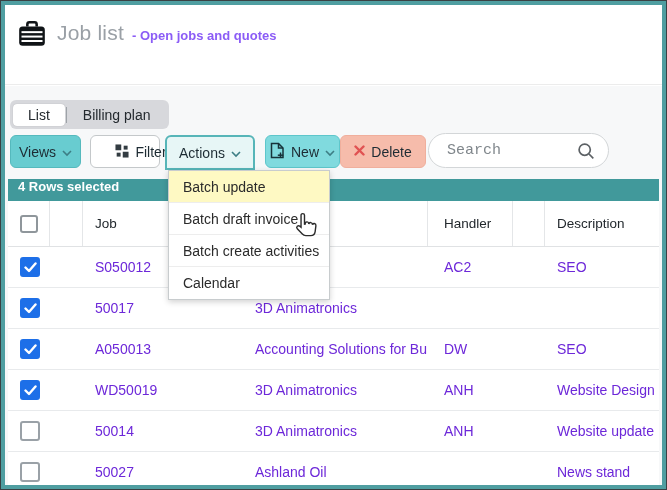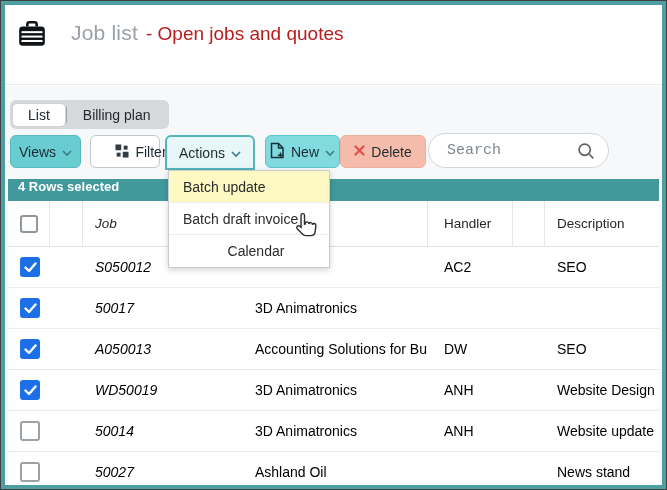--- a/index.html
+++ b/index.html
@@ -3,24 +3,24 @@
 <meta charset="utf-8">
 <style>
   html,body{margin:0;padding:0;background:#eceff1;font-family:"Liberation Sans","DejaVu Sans",sans-serif;}
   *{box-sizing:border-box;}
   .screen{position:relative;width:667px;height:490px;background:#fff;border:1px solid #3a4144;overflow:hidden;}
   .frame{position:absolute;inset:0;border:4px solid #4f9ea1;overflow:hidden;}
   .inner{position:absolute;inset:0;}
 
   
   .app-header{position:absolute;left:0;top:0;right:0;height:80px;background:#fff;border-bottom:1px solid #ececec;
-    display:flex;align-items:flex-start;padding:14px 0 0 13px;gap:25px;}
+    display:flex;align-items:flex-start;padding:14px 0 0 13px;gap:11px;}
   .title-wrap{display:flex;align-items:baseline;gap:8px;padding-top:2px;}
   .title-main{font-size:21px;color:#9aa0a6;letter-spacing:.2px;}
-  .title-sub{font-size:19px;color:#b91c1c;font-weight:normal;}
+  .title-sub{font-size:13px;color:#8b5cf6;font-weight:bold;}
 
   .content-bg{position:absolute;left:0;top:81px;right:0;bottom:0;background:#f7f8f9;}
 
   
   .tabs{position:absolute;left:5px;top:95px;display:inline-flex;align-items:center;background:#d7d8dc;border-radius:6px;padding:3px;height:29px;}
   .tab{font-size:14px;color:#23292e;padding:3px 15px;border-radius:4px;cursor:default;white-space:nowrap;}
   .tab.active{background:#fff;box-shadow:0 0 1px rgba(0,0,0,.25);}
   .tab-divider{width:1px;height:16px;background:#9ea3a8;margin:0 1px;}
 
   
@@ -40,38 +40,38 @@
   
   .selection-bar{position:absolute;left:3px;right:3px;top:174px;height:22px;background:#41999b;color:#fff;
     font-size:13px;font-weight:bold;display:flex;padding-left:10px;}
 
   
   .table{position:absolute;left:3px;right:3px;top:196px;bottom:0;background:#fff;}
   .thead{display:flex;height:46px;border-bottom:1px solid #e0e2e4;background:#fff;}
   .th{display:flex;align-items:center;font-size:13.5px;color:#22282d;border-right:1px solid #e4e6e8;padding-left:12px;}
   .th:last-child{border-right:none;}
   .row{display:flex;height:41px;border-bottom:1px solid #e8eaec;background:#fff;align-items:center;}
-  .cell{display:flex;align-items:center;font-size:14px;color:#000000;padding-left:12px;overflow:hidden;white-space:nowrap;}
+  .cell{display:flex;align-items:center;font-size:14px;color:#6d28d9;padding-left:12px;overflow:hidden;white-space:nowrap;}
   .c-check{width:42px;padding-left:12px;}
   .c-sp1{width:33px;padding-left:0;}
-  .c-job{width:160px;font-style:italic;}
+  .c-job{width:160px;}
   .c-name{width:185px;}
   .c-handler{width:85px;padding-left:16px;}
   .c-sp2{width:32px;padding-left:0;}
   .c-desc{flex:1;}
 
   .cb{width:20px;height:20px;border-radius:3px;border:2px solid #9aa1a7;background:#fff;display:flex;align-items:center;justify-content:center;flex:none;}
   .cb.checked{background:#1d6fe8;border-color:#1d6fe8;}
   .cb.small{width:18px;height:18px;border-color:#8f969b;}
 
   
   .menu{position:absolute;left:163px;top:165px;width:162px;background:#fff;border:1px solid #c8ccce;
     box-shadow:0 2px 6px rgba(0,0,0,.18);z-index:20;}
   .menu-item{height:32px;display:flex;align-items:center;padding-left:14px;font-size:14px;color:#2b2b2b;border-bottom:1px solid #ededed;background:#fff;}
-  .menu-item:last-child{border-bottom:none;justify-content:center;}
+  .menu-item:last-child{border-bottom:none;}
   .menu-item.highlight{background:#fef9c3;}
 
   .cursor{position:absolute;left:288px;top:207px;z-index:30;pointer-events:none;}
 </style>
 </head>
 <body>
 
 <div class="screen">
   <div class="frame">
     <div class="inner">
@@ -274,20 +274,23 @@
       </div>
 
       <div class="menu" id="menu">
           <div class="menu-item highlight">
             <span>Batch update</span>
           </div>
           <div class="menu-item">
             <span>Batch draft invoice</span>
           </div>
           <div class="menu-item">
+            <span>Batch create activities</span>
+          </div>
+          <div class="menu-item">
             <span>Calendar</span>
           </div>
         </div>
 
       <div class="cursor">
         <svg width="26" height="28" viewBox="0 0 24 26">
           <path fill="#fff" stroke="#2b2b2b" stroke-width="1.3" d="M9 1.5c.9 0 1.6.7 1.6 1.6v8.2l.5.1.3-1.1c.2-.8 1-1.3 1.8-1.1.7.1 1.2.7 1.3 1.4l.4.1c.3-.6 1-1 1.7-.8.7.1 1.2.7 1.3 1.4l.4.1c.3-.5.9-.8 1.5-.7.9.2 1.5 1 1.4 1.9l-.7 5.6c-.3 2.1-2 3.7-4.1 3.7h-4.6c-1.2 0-2.4-.5-3.2-1.4l-4.7-5c-.6-.6-.6-1.6 0-2.2.6-.6 1.6-.7 2.3-.2l1.2 1V3.1c0-.9.7-1.6 1.6-1.6z"></path>
         </svg>
       </div>
 

